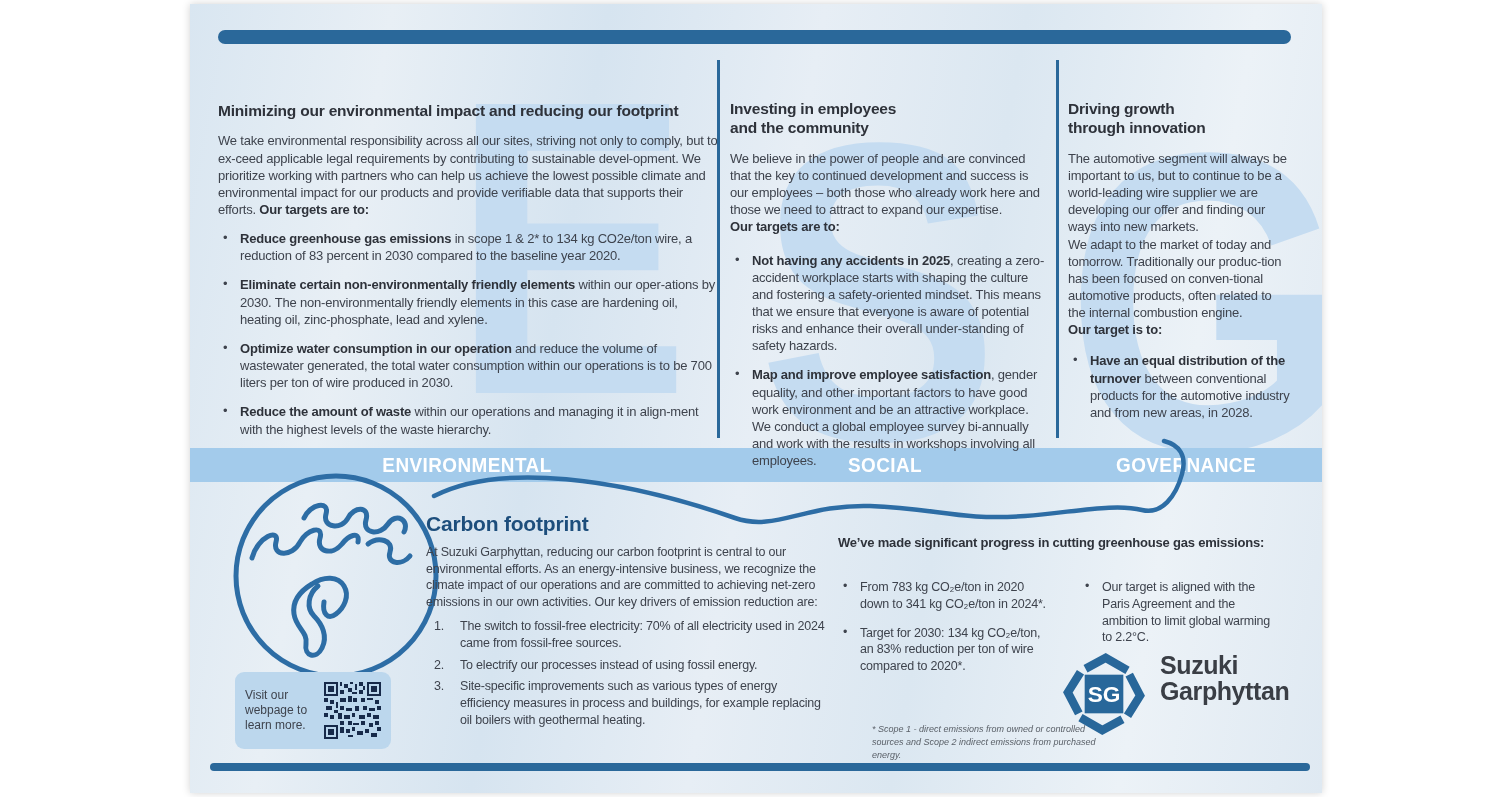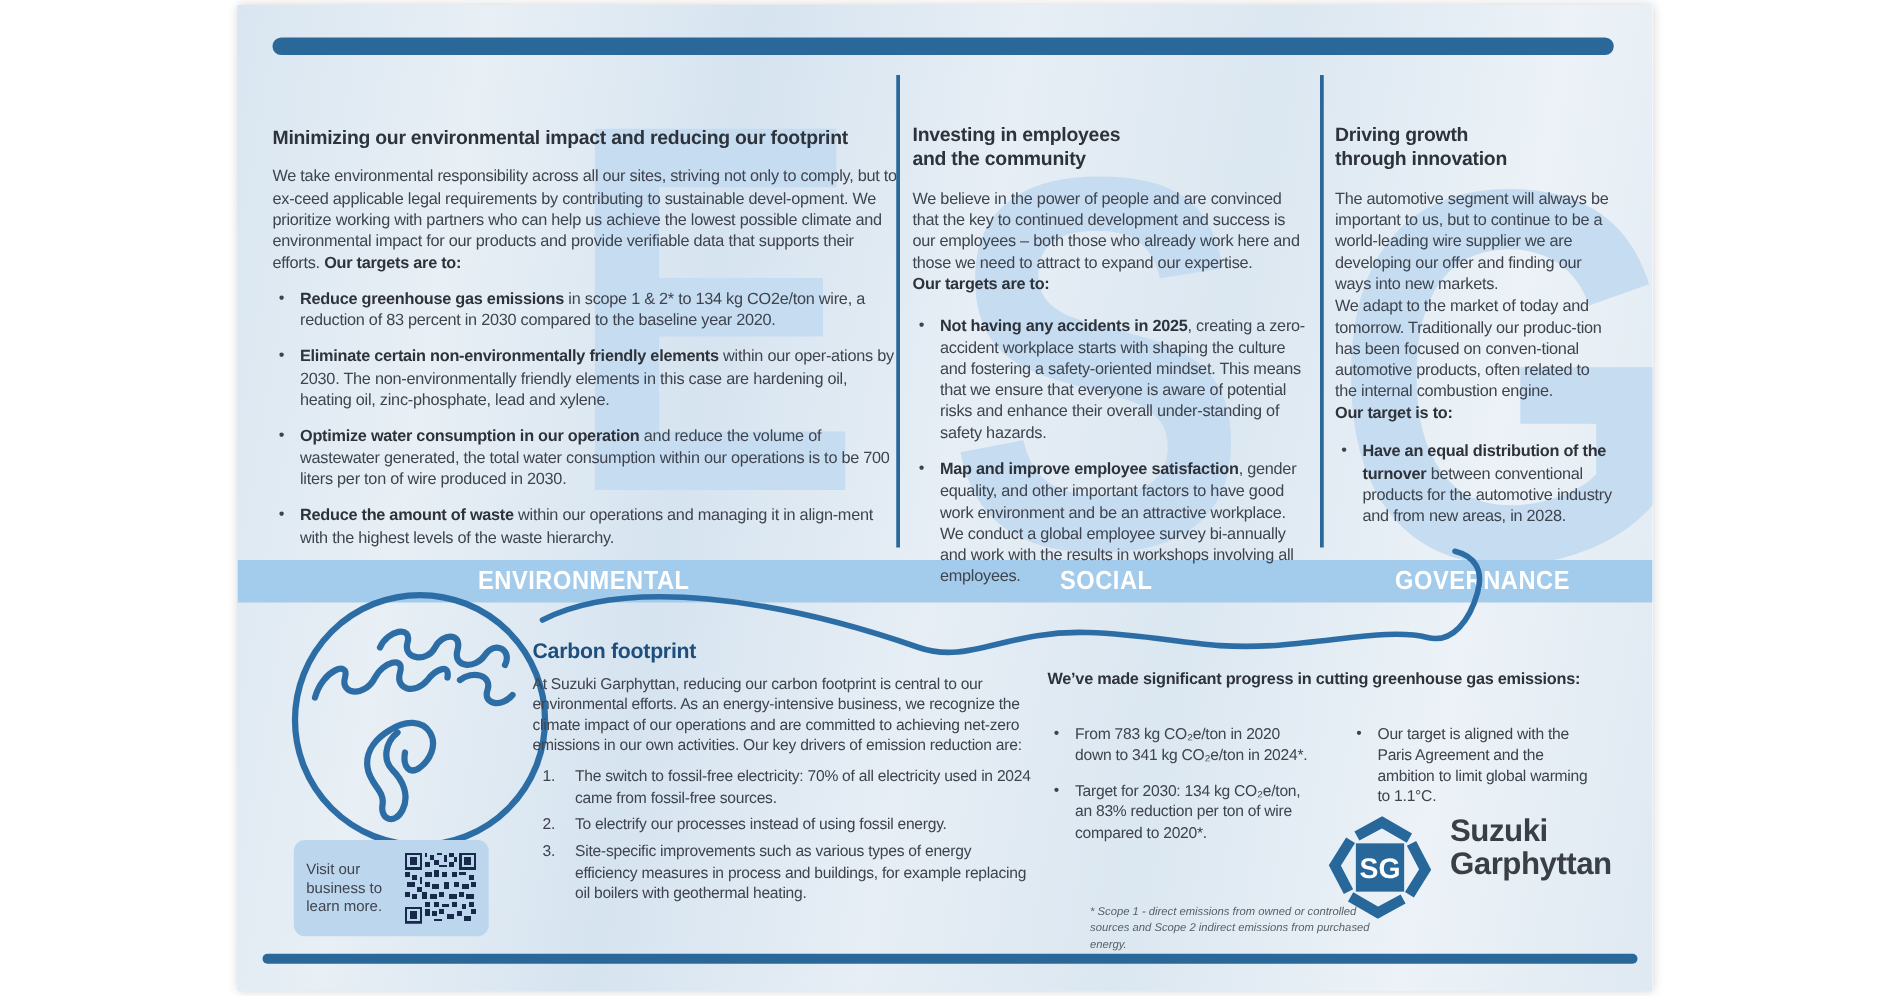--- a/index.html
+++ b/index.html
@@ -21,21 +21,21 @@
   .bullets li{position:relative;padding-left:22px;margin-bottom:12px;}
   .bullets li::before{content:"•";position:absolute;left:5px;top:-1px;}
   .divider{position:absolute;width:3px;background:#2a689a;z-index:2;}
   
   .band{position:absolute;left:0;top:444px;width:100%;height:34px;background:#a3cbeb;z-index:1;}
   .band-label{position:absolute;top:5px;transform:translateX(-50%) scaleX(.9);color:#ffffff;
     font-weight:bold;font-size:21px;letter-spacing:.5px;white-space:nowrap;}
   
   .carbon{position:absolute;left:236px;top:506px;width:402px;z-index:2;color:#3e434d;
     font-size:12.5px;line-height:1.33;letter-spacing:-.2px;}
-  .carbon h2{margin:0 0 6px 0;font-size:17px;color:#1d4e7c;letter-spacing:-.2px;}
+  .carbon h2{margin:0 0 6px 0;font-size:21px;color:#1d4e7c;letter-spacing:-.2px;}
   .numlist{margin:8px 0 0 8px;padding:0;}
   .numlist .row{display:flex;margin-bottom:5px;}
   .numlist .num{width:26px;flex:none;}
   .progress{position:absolute;left:648px;top:530px;width:460px;z-index:2;color:#3e434d;
     font-size:12.5px;line-height:1.33;letter-spacing:-.2px;}
   .progress h3{margin:0;font-size:13px;color:#2e323a;letter-spacing:-.2px;}
   .pcols{position:relative;margin-top:28px;}
   .pcol-left{width:218px;}
   .pcol-right{position:absolute;left:242px;top:0;width:196px;}
   .footnote{position:absolute;left:682px;top:719px;width:235px;z-index:2;
@@ -134,29 +134,29 @@
   </div>
 
   <div class="progress">
     <h3>We’ve made significant progress in cutting greenhouse gas emissions:</h3>
     <div class="pcols">
       <ul class="bullets pcol-left" style="margin-top:0;">
         <li><span>From 783 kg CO₂e/ton in 2020 down to 341 kg CO₂e/ton in 2024*.</span></li>
         <li><span>Target for 2030: 134 kg CO₂e/ton, an 83% reduction per ton of wire compared to 2020*.</span></li>
       </ul>
       <ul class="bullets pcol-right" style="margin-top:0;">
-        <li><span>Our target is aligned with the Paris Agreement and the ambition to limit global warming to 1.1°C.</span></li>
+        <li><span>Our target is aligned with the Paris Agreement and the ambition to limit global warming to 2.2°C.</span></li>
       </ul>
     </div>
   </div>
 
   <div class="footnote">* Scope 1 - direct emissions from owned or controlled sources and Scope 2 indirect emissions from purchased energy.</div>
 
   <div class="qr-panel">
-    <div class="qr-label">Visit our business to learn more.</div>
+    <div class="qr-label">Visit our webpage to learn more.</div>
     <svg class="qr-svg" viewBox="0 0 29 29" shape-rendering="crispEdges">
       <rect width="29" height="29" fill="#bcd7ed"></rect>
       <g fill="#172a4a">
         <rect x="0" y="0" width="7" height="7"></rect>
           <rect x="22" y="0" width="7" height="7"></rect>
           <rect x="0" y="22" width="7" height="7"></rect>
       </g>
       <g fill="#bcd7ed">
         <rect x="1" y="1" width="5" height="5"></rect>
           <rect x="23" y="1" width="5" height="5"></rect>

